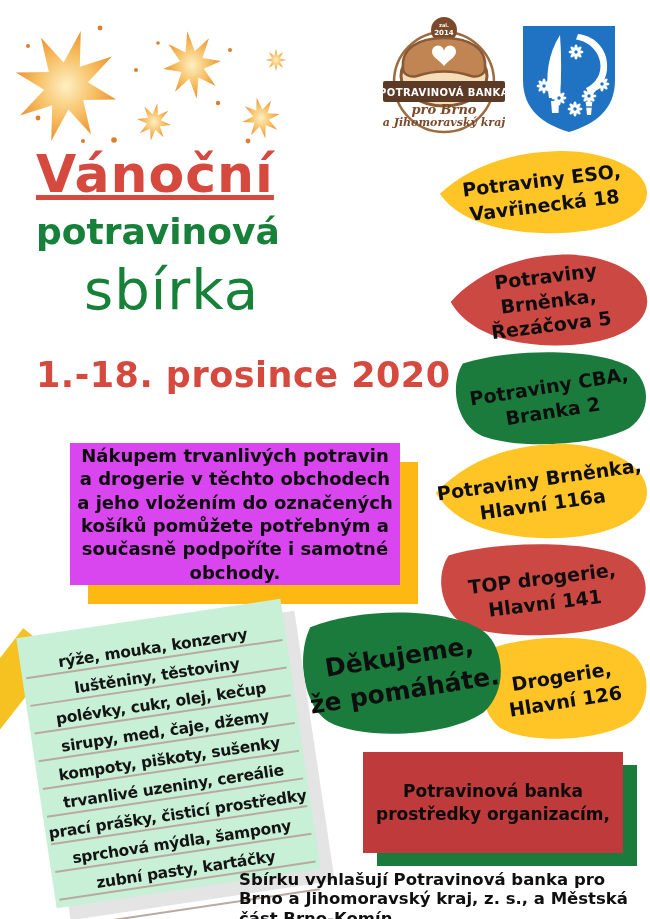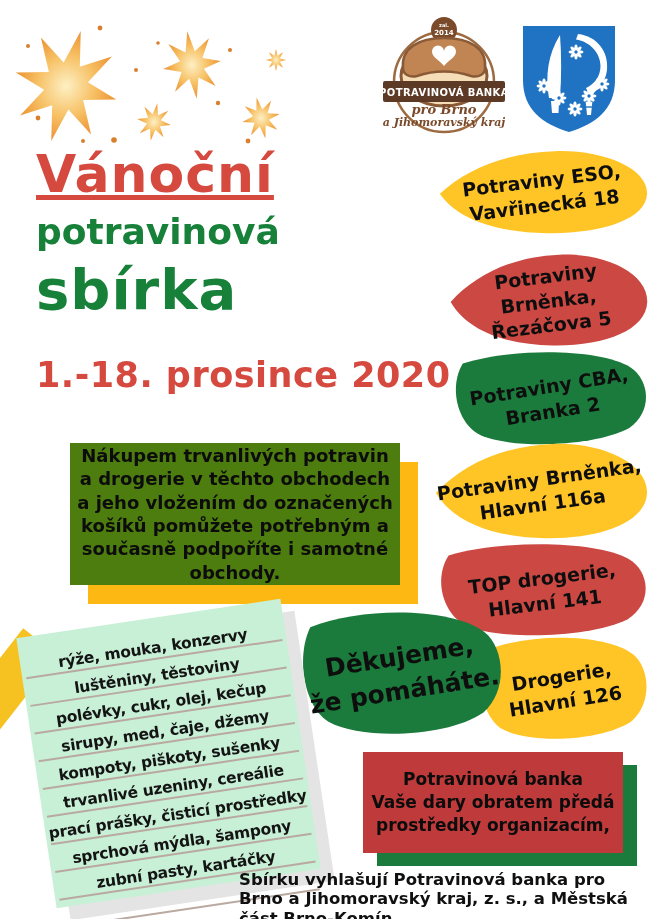--- a/index.html
+++ b/index.html
@@ -3,35 +3,35 @@
 <meta charset="utf-8">
 <style>
   html,body{margin:0;padding:0;background:#ffffff;}
   .poster{position:relative;width:650px;height:919px;background:#ffffff;overflow:hidden;
           font-family:"DejaVu Sans","Liberation Sans",sans-serif;}
 
   
   .headline{position:absolute;left:36px;top:148px;line-height:1;}
   .h1{color:#d5493f;font-weight:bold;font-size:52px;letter-spacing:1px;text-decoration:underline;}
   .h2{color:#17813a;font-weight:bold;font-size:36px;margin-top:14px;letter-spacing:0px;}
-  .h3{color:#17813a;font-weight:bold;font-size:56px;margin-top:12px;letter-spacing:1px;}
+  .h3{color:#17813a;font-weight:normal;font-size:56px;margin-top:12px;letter-spacing:1px;margin-left:48px;}
   .hdate{color:#d5493f;font-weight:bold;font-size:35px;margin-top:40px;letter-spacing:0.5px;}
 
   
   .badge{position:absolute;}
   .badge svg{position:absolute;left:0;top:0;width:100%;height:100%;}
   .btext{position:absolute;left:0;top:0;right:0;bottom:0;display:flex;flex-direction:column;
          align-items:center;justify-content:center;text-align:center;font-weight:bold;
          color:#0e0e0e;font-size:19px;line-height:1.3;}
   .rot7{transform:rotate(-7deg);} .rot8{transform:rotate(-8deg);} .rot9{transform:rotate(-9deg);}
   .thanks-text{font-size:25px;line-height:1.35;}
 
   
   .intro-yellow{position:absolute;left:88px;top:462px;width:330px;height:142px;background:#fdb813;}
-  .intro-green{position:absolute;left:70px;top:443px;width:330px;height:142px;background:#4d7c0f;
+  .intro-green{position:absolute;left:70px;top:443px;width:330px;height:142px;background:#d946ef;
                display:flex;align-items:center;justify-content:center;}
   .intro-green .txt{width:316px;text-align:center;font-weight:bold;font-size:18px;line-height:1.3;color:#0c0c0c;}
 
   
   .note-shadow{position:absolute;left:49px;top:629px;width:267px;height:273px;background:#e4e4e4;
                transform:rotate(-8.5deg);}
   .note-tape{position:absolute;left:-16px;top:630px;width:44px;height:112px;background:#f5c222;
              transform:rotate(38deg);}
   .note{position:absolute;left:35px;top:617px;width:267px;height:273px;background:#c8f0d6;
         transform:rotate(-8.5deg);padding-top:14px;box-sizing:border-box;}
@@ -227,19 +227,18 @@
     <div class="note-row">trvanlivé uzeniny, cereálie</div>
     <div class="note-row">prací prášky, čisticí prostředky</div>
     <div class="note-row">sprchová mýdla, šampony</div>
     <div class="note-row">zubní pasty, kartáčky</div>
     <div class="note-row"></div>
   </div>
 
   <div class="bank-green"></div>
   <div class="bank-red">
     <div>Potravinová banka</div>
-    <div>Vaše dary obratem předá</div>
     <div>prostředky organizacím,</div>
   </div>
 
   <div class="footer">Sbírku vyhlašují Potravinová banka pro Brno a Jihomoravský kraj, z. s., a Městská část Brno-Komín.</div>
 
 </div>
 
 </body></html>

